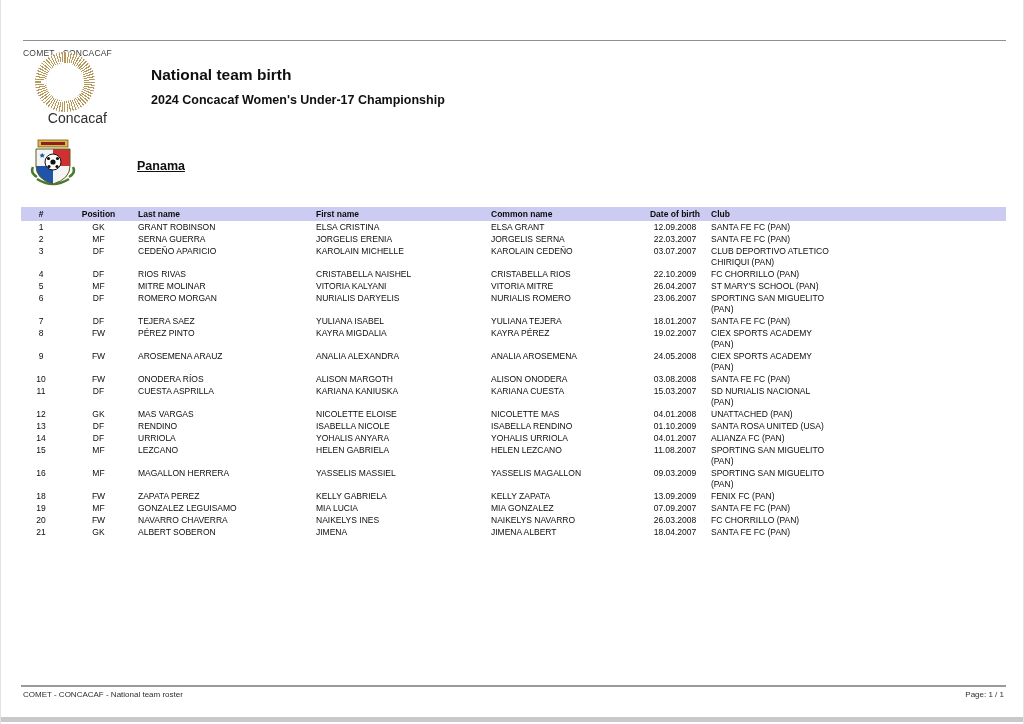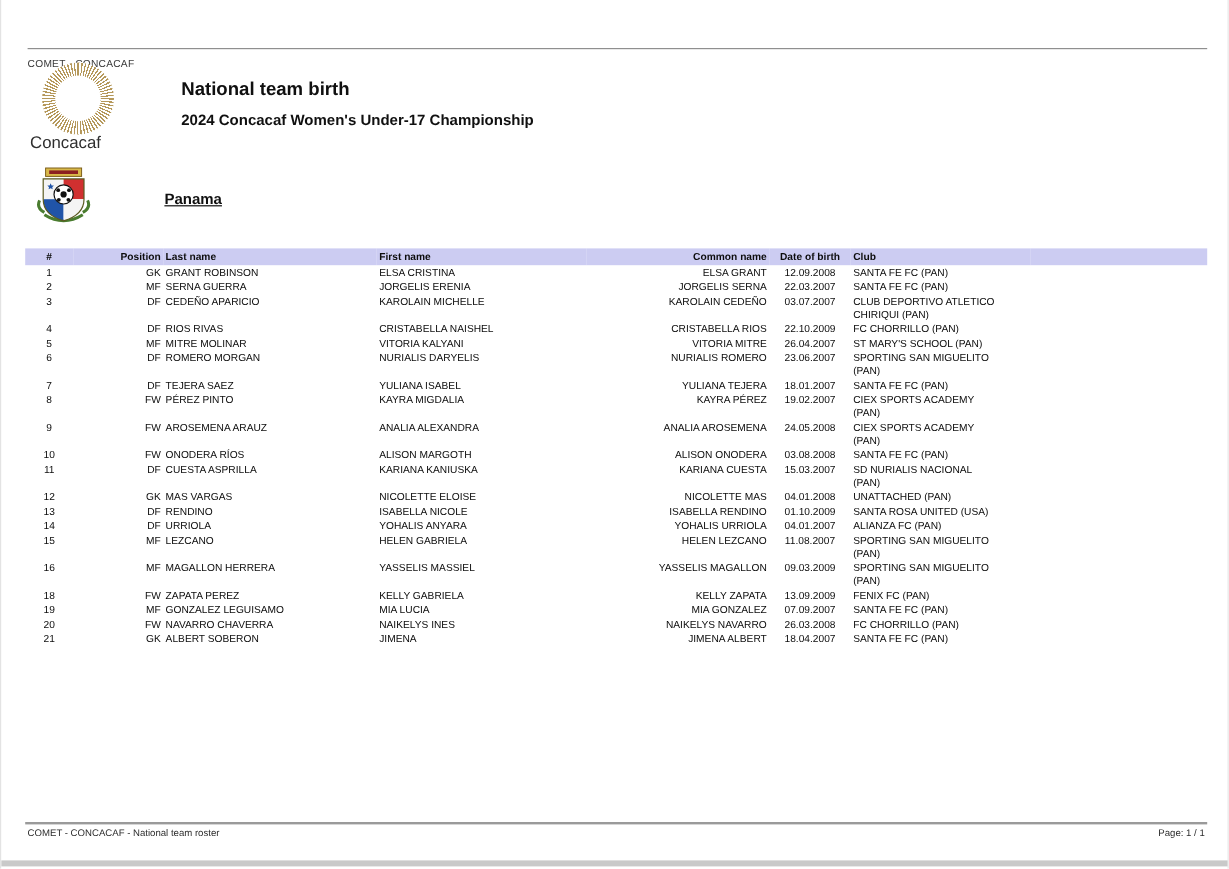--- a/index.html
+++ b/index.html
@@ -14,41 +14,41 @@
 
   
   .concacaf-logo { position:absolute; left:34px; top:52px; width:60px; height:60px; }
   .sunburst {
     position:absolute; inset:0; border-radius:50%;
     background:repeating-conic-gradient(#b5985a 0deg 2.4deg, #ffffff 2.4deg 5.6deg);
   }
   .sunburst::after {
     content:""; position:absolute; inset:11px; border-radius:50%; background:#ffffff;
   }
-  .concacaf-wordmark { position:absolute; left:24px; top:110px; width:82px; text-align:left;
+  .concacaf-wordmark { position:absolute; left:24px; top:110px; width:82px; text-align:right;
     font-size:14px; color:#2e2e2e; font-weight:500; }
 
   .doc-title { position:absolute; left:150px; top:66px; font-size:15.5px; font-weight:bold; color:#101010; }
   .doc-subtitle { position:absolute; left:150px; top:93px; font-size:12.5px; font-weight:bold; color:#101010; }
 
   .team-crest { position:absolute; left:28px; top:139px; width:48px; height:50px; }
   .team-name { position:absolute; left:136px; top:159px; font-size:12.5px; font-weight:bold;
     text-decoration:underline; color:#101010; }
 
   table.roster { position:absolute; left:20px; top:207px; width:985px; border-collapse:collapse;
     font-size:8.5px; line-height:11px; color:#0c0c0c; table-layout:fixed; }
   table.roster th {
     background:#ccccf2; font-weight:bold; font-size:8.5px; padding:2px 2px 1px 2px; vertical-align:top;
   }
   table.roster td { padding:0.5px 2px; vertical-align:top; }
   .col-num   { width:40px;  text-align:center; }
-  .col-pos   { width:75px;  text-align:right; }
+  .col-pos   { width:75px;  text-align:center; }
   .col-last  { width:178px; text-align:left; }
   .col-first { width:175px; text-align:left; }
-  .col-common{ width:152px; text-align:right; }
+  .col-common{ width:152px; text-align:left; }
   .col-dob   { width:68px;  text-align:center; }
   .col-club  { width:150px; text-align:left; white-space:pre-line; }
   .col-fill  { width:147px; }
 
   .footer-rule { position:absolute; left:20px; top:685px; width:985px; height:2px; background:#9a9a9a; }
   .footer-left { position:absolute; left:22px; top:690px; font-size:8px; color:#2d2d2d; }
   .footer-right { position:absolute; right:19px; top:690px; font-size:8px; color:#2d2d2d; }
   .bottom-strip { position:absolute; left:0; top:717px; width:1024px; height:5px; background:#c9c9c9; }
 </style>
 </head>

